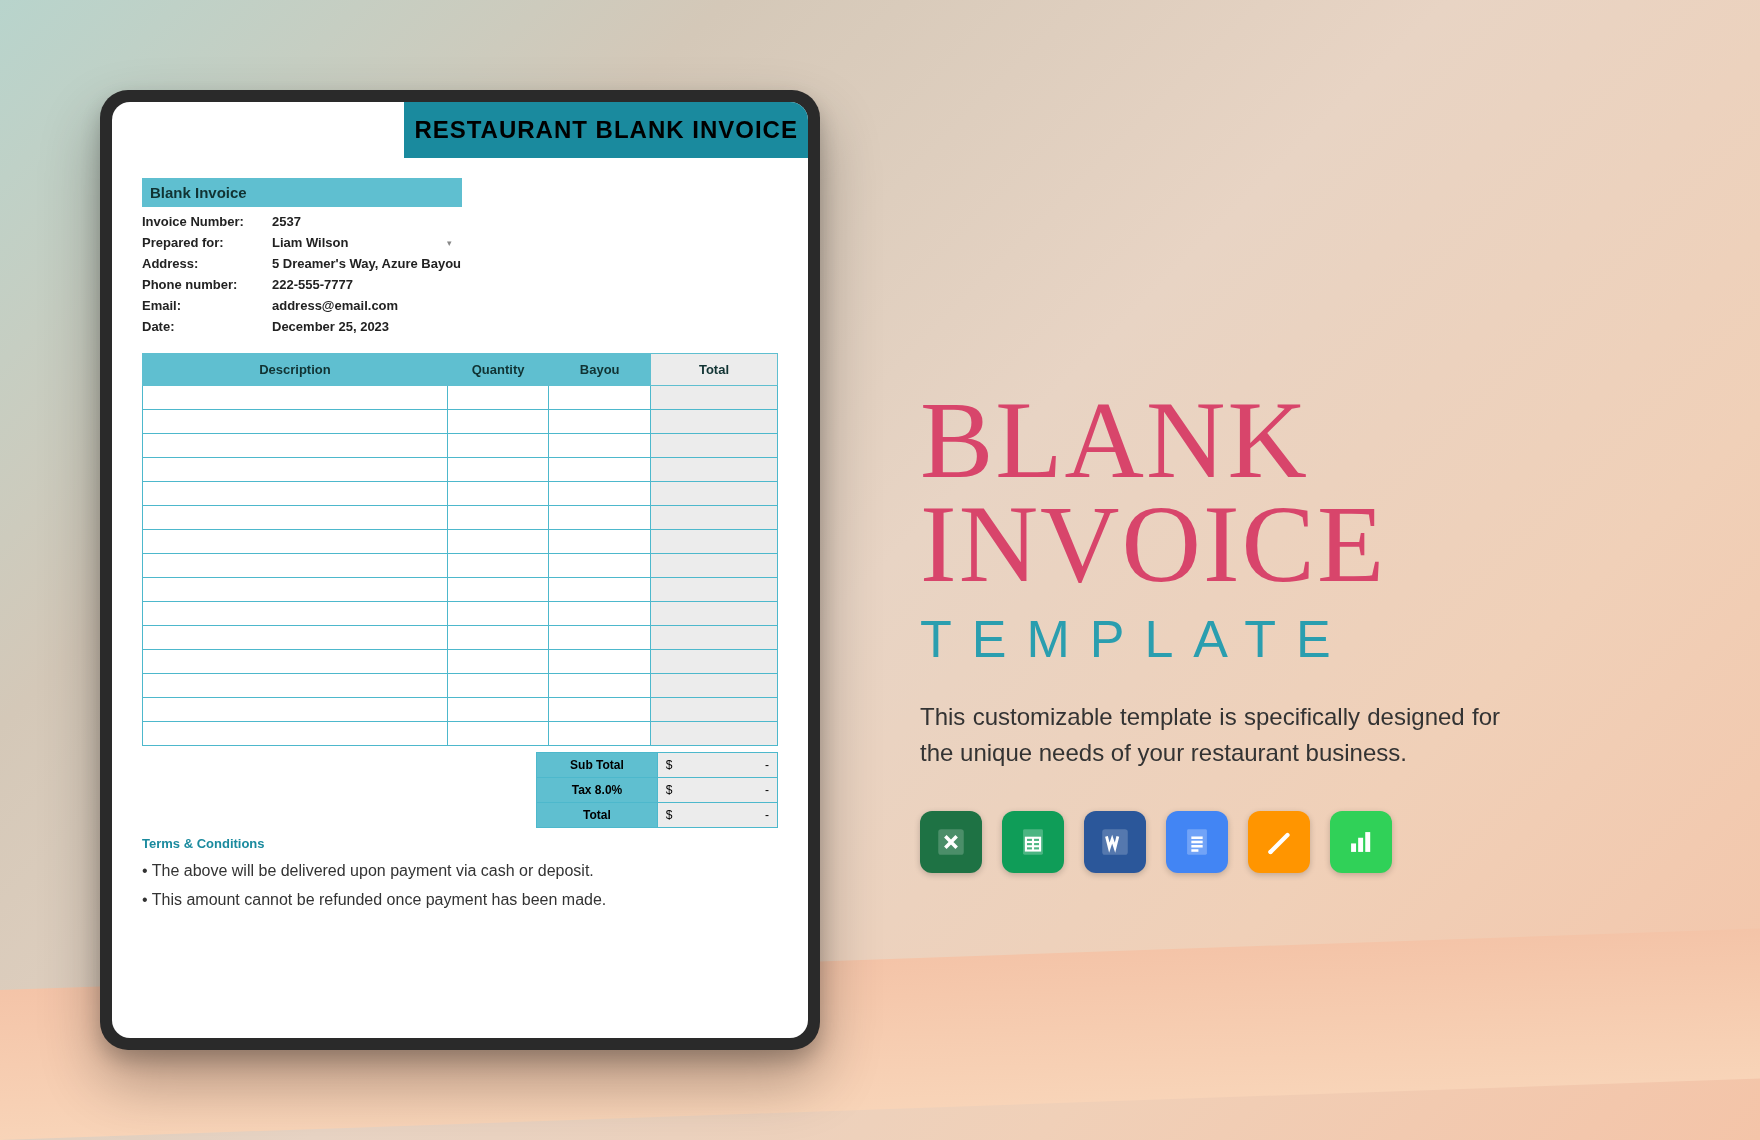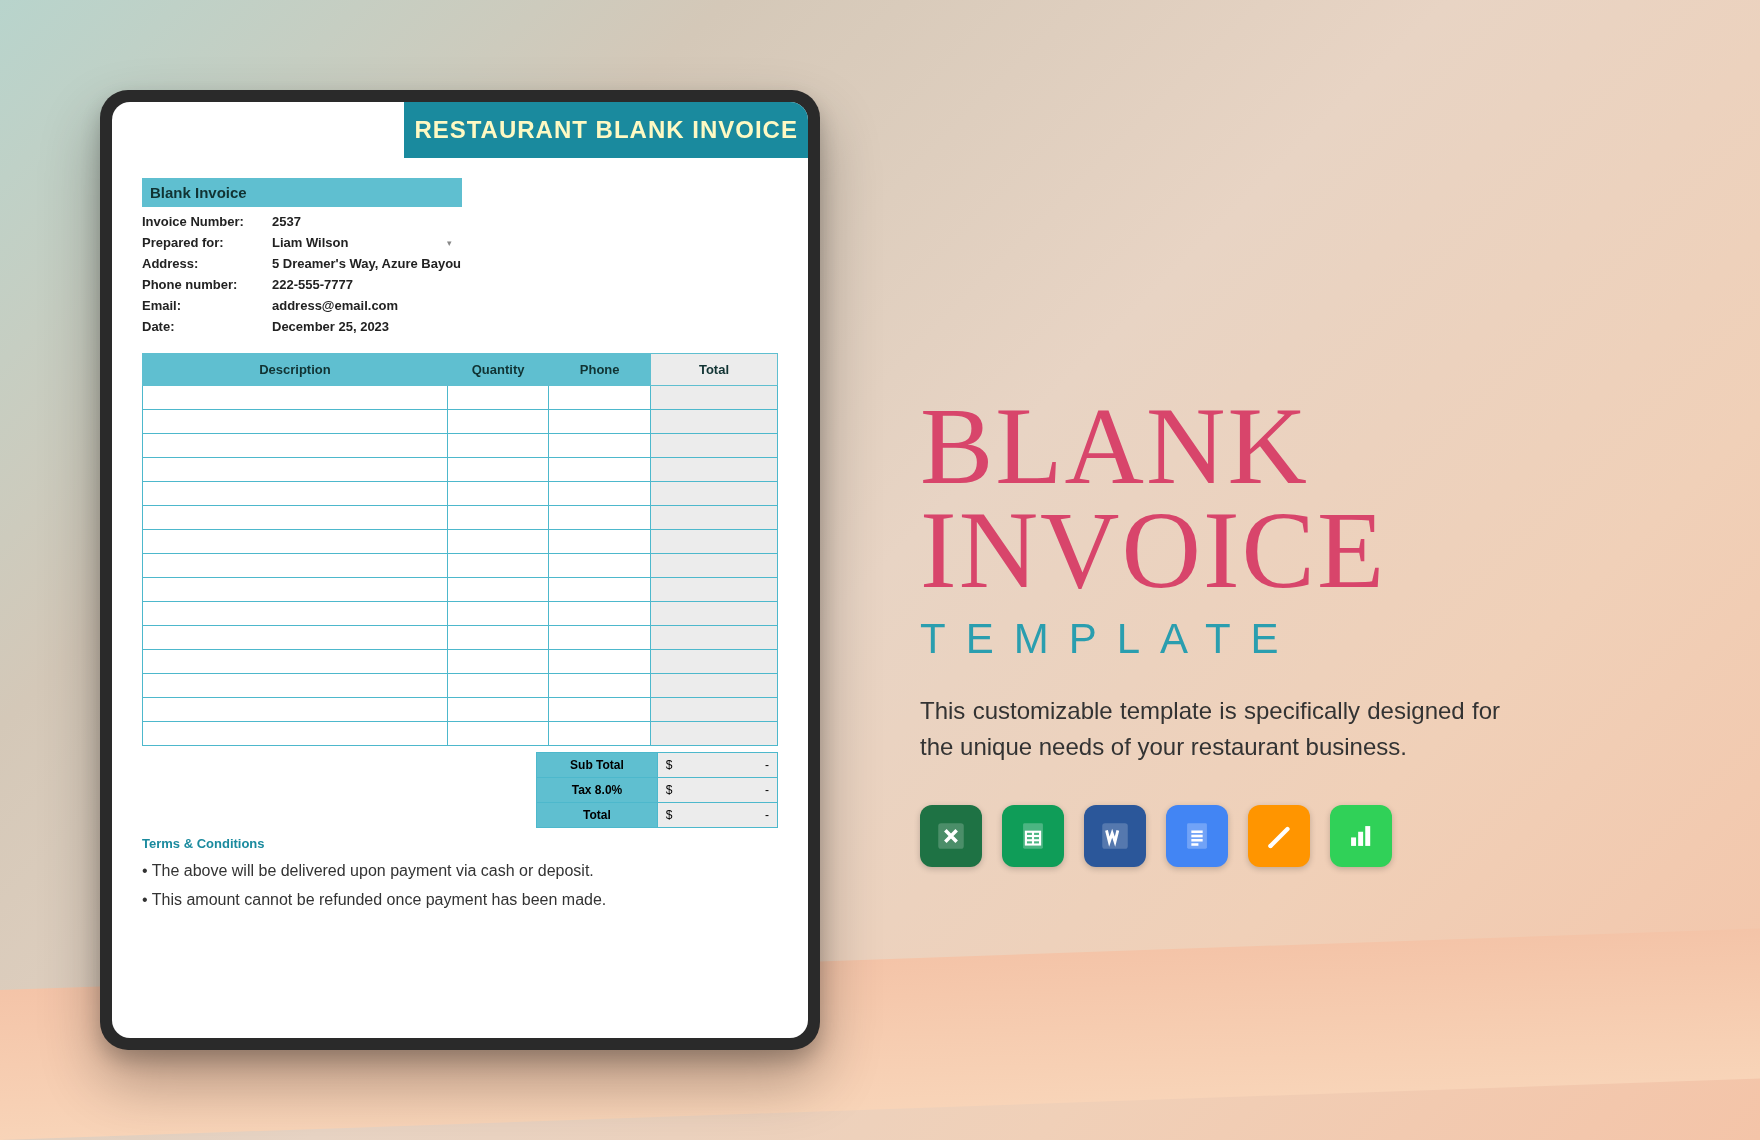--- a/index.html
+++ b/index.html
@@ -1,21 +1,21 @@
 <!DOCTYPE html>
 <html><head>
 <meta charset="utf-8">
 <style>
 *{margin:0;padding:0;box-sizing:border-box}
 body{width:1760px;height:1140px;font-family:Arial,Helvetica,sans-serif;background:linear-gradient(135deg,#b8d4cc 0%,#d4c8b8 25%,#e8d4c4 50%,#f0d0b8 75%,#f4c4a8 100%);position:relative;overflow:hidden}
 .ground{position:absolute;bottom:0;left:0;right:0;height:150px;background:linear-gradient(to bottom,#f4c4a8 0%,#f8d4b8 100%);transform:skewY(-2deg);transform-origin:left bottom}
 .stage{display:flex;align-items:center;height:100%;padding:60px 100px;gap:100px;position:relative;z-index:2}
 .tablet{width:720px;height:960px;background:#2a2a2a;border-radius:28px;padding:12px;box-shadow:0 30px 60px rgba(0,0,0,0.3),0 10px 20px rgba(0,0,0,0.2);position:relative}
 .screen{width:100%;height:100%;background:#fff;border-radius:18px;padding:0;overflow:hidden;display:flex;flex-direction:column}
-.banner{background:#1a8a9e;color:#fef9c3;text-align:center;font-weight:800;font-size:24px;letter-spacing:1px;padding:14px 0;margin-left:42%;font-family:Impact,'Arial Black',sans-serif}
+.banner{background:#1a8a9e;color:#000000;text-align:center;font-weight:800;font-size:24px;letter-spacing:1px;padding:14px 0;margin-left:42%;font-family:Impact,'Arial Black',sans-serif}
 .content{padding:20px 30px;flex:1;display:flex;flex-direction:column}
 .section-header{background:#5fbfd0;color:#133;font-weight:700;font-size:15px;padding:6px 8px;width:320px}
 .details{margin-top:4px}
 .detail-row{display:flex;font-size:13px;padding:3px 0;align-items:center}
 .detail-label{width:130px;font-weight:700;color:#222}
 .detail-value{color:#222;font-weight:600;flex:1}
 .dropdown-row{position:relative}
 .chev{position:absolute;left:305px;top:6px;font-size:9px;color:#888}
 .grid{margin-top:16px;border-collapse:collapse;width:100%}
 .grid th{background:#5fbfd0;color:#133;font-weight:700;font-size:13px;padding:8px 4px;text-align:center;border:1px solid #5fbfd0}
@@ -27,21 +27,21 @@
 .summary{width:38%;margin-left:auto;border-collapse:collapse;margin-top:6px}
 .summary td{border:1px solid #4db8cc;font-size:12px;padding:5px 8px;background:#5fbfd0;font-weight:700;text-align:center}
 .summary .amt{background:#ececec;font-weight:400}
 .summary .amt .dol{float:left}
 .summary .amt .dash{float:right}
 .terms-h{color:#1a8a9e;font-weight:700;font-size:13px;margin-top:8px}
 .terms-list{margin-top:6px;font-size:16px;color:#333;line-height:1.8}
 .right-panel{flex:1;padding-top:120px}
 .title-line1{font-size:46px;font-weight:400;letter-spacing:20px;color:#d8456b;font-family:Georgia,serif}
 .title-line2,.title-line3{font-size:110px;font-weight:400;color:#d8456b;line-height:0.95;font-family:Georgia,'Times New Roman',serif;letter-spacing:2px}
-.title-line4{font-size:42px;font-weight:300;letter-spacing:20px;color:#2a9eaf;margin-top:12px;font-family:Arial,sans-serif}
+.title-line4{font-size:52px;font-weight:300;letter-spacing:20px;color:#2a9eaf;margin-top:12px;font-family:Arial,sans-serif}
 .desc{margin-top:30px;font-size:24px;color:#333;line-height:1.5;text-align:justify;max-width:580px}
 .icons{display:flex;gap:20px;margin-top:40px}
 .app-icon{width:62px;height:62px;border-radius:12px;display:flex;align-items:center;justify-content:center;color:#fff;box-shadow:0 2px 6px rgba(0,0,0,0.2)}
 .ic-excel{background:#1e7244}
 .ic-sheets{background:#0f9d58}
 .ic-word{background:#2b579a}
 .ic-gdocs{background:#4285f4}
 .ic-pages{background:#ff9500}
 .ic-numbers{background:#30d158}
 .app-icon svg{width:34px;height:34px}
@@ -81,21 +81,21 @@
             <div class="detail-row">
               <div class="detail-label">Date:</div>
               <div class="detail-value">December 25, 2023</div>
             </div>
           </div>
         <table class="grid">
           <thead>
               <tr id="thead-row">
                 <th class="c-desc">Description</th>
                 <th class="c-qty">Quantity</th>
-                <th class="c-price">Phone</th>
+                <th class="c-price">Bayou</th>
                 <th class="c-total">Total</th>
               </tr>
             </thead>
           <tbody id="tbody">
               <tr>
                 <td class="c-desc"></td>
                 <td class="c-qty"></td>
                 <td class="c-price"></td>
                 <td class="c-total"></td>
               </tr>

